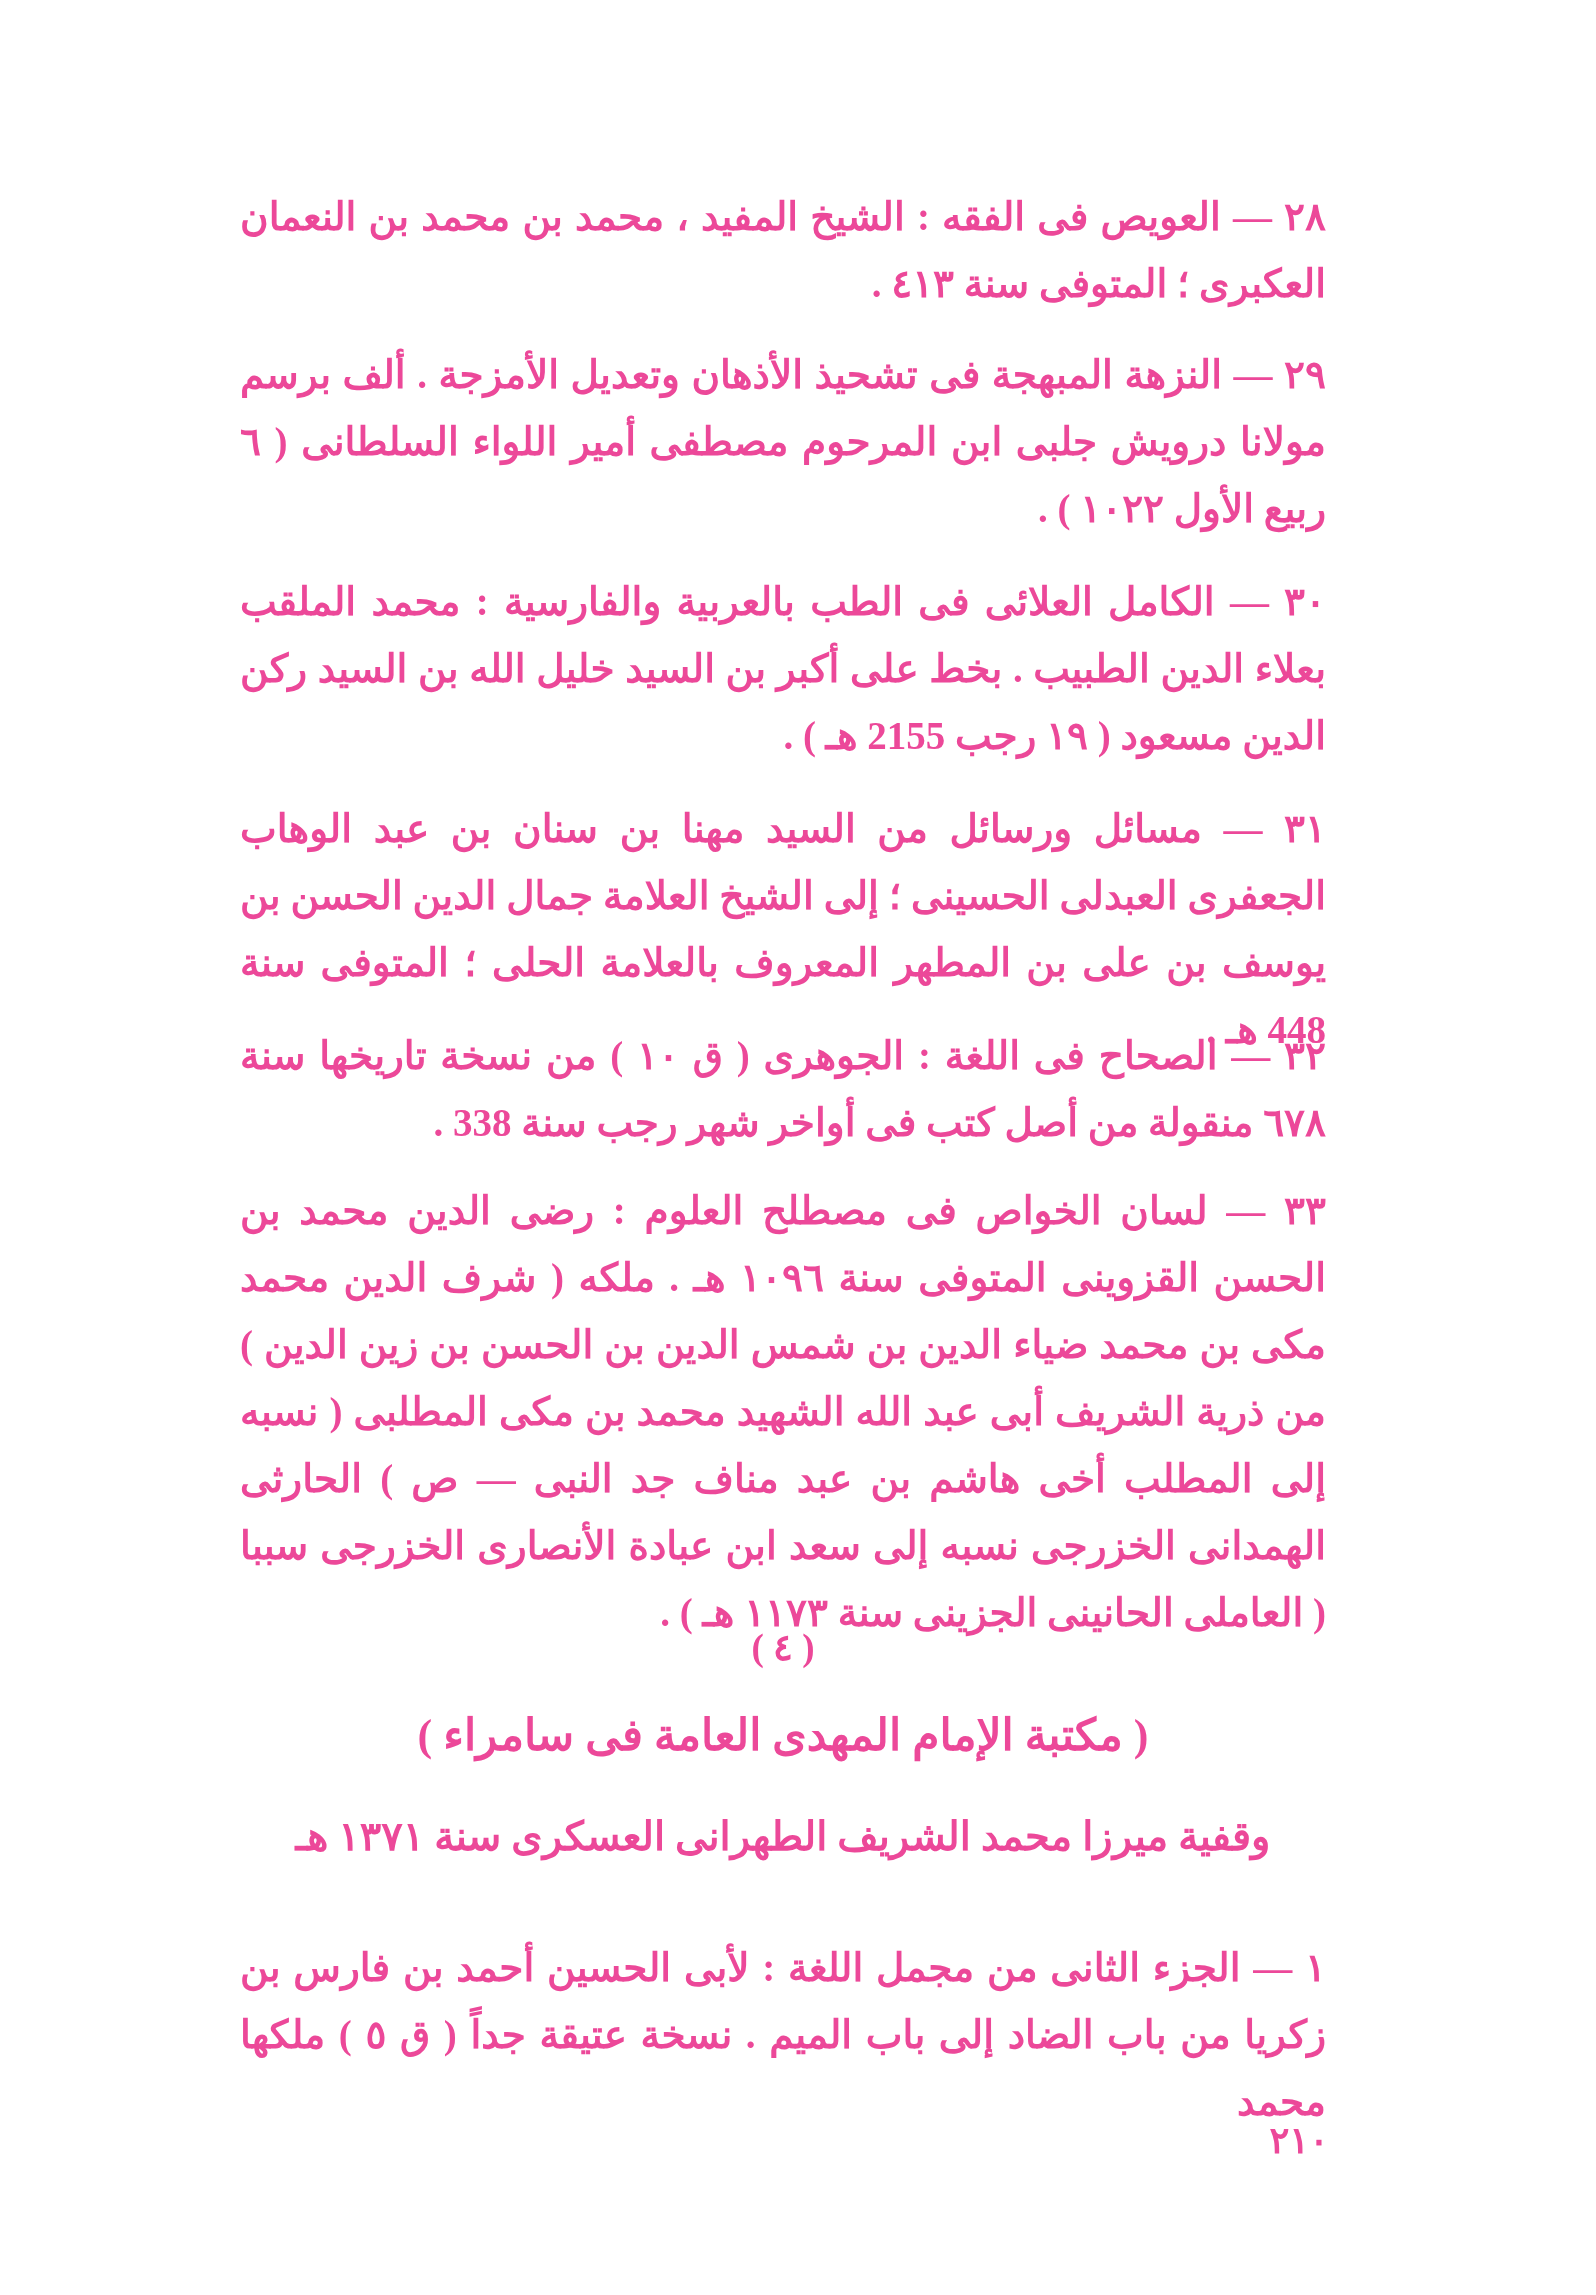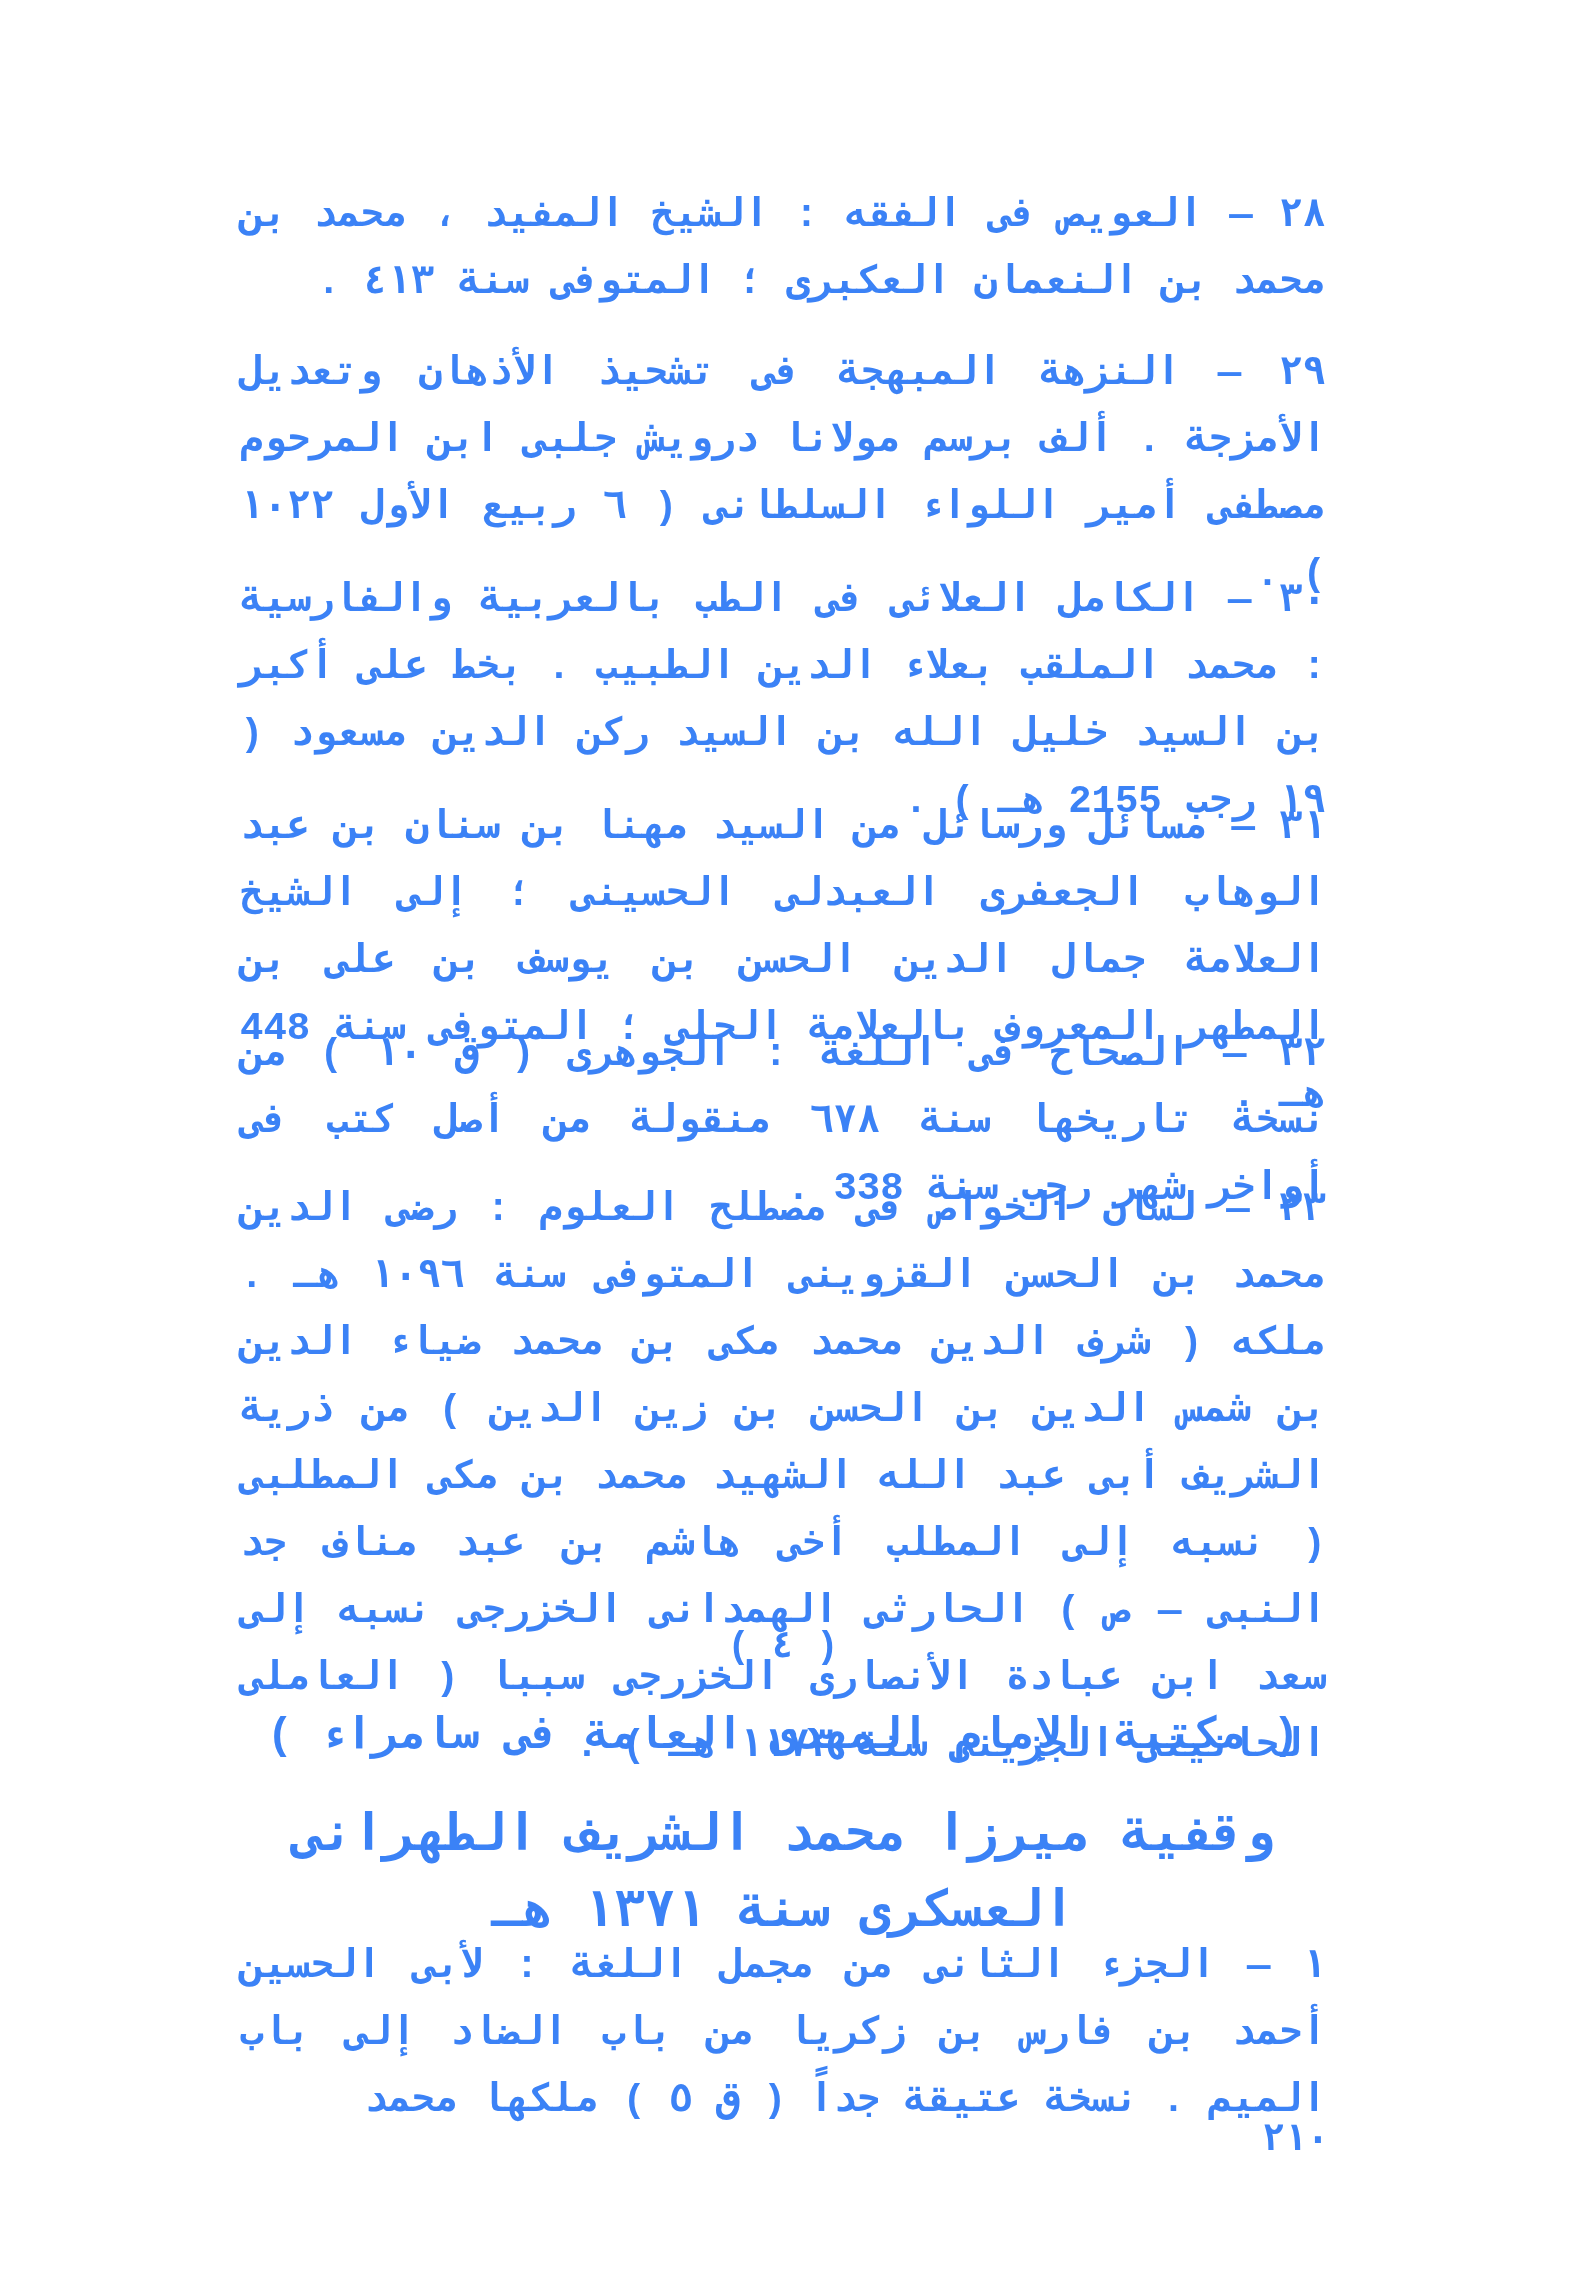--- a/index.html
+++ b/index.html
@@ -1,34 +1,34 @@
 <!DOCTYPE html>
 <html style="font-size:13.5px"><head>
 <meta charset="utf-8">
 <style>
   html, body { margin: 0; padding: 0; background: #ffffff; }
   body { width: 1597px; height: 2295px; position: relative; overflow: hidden; }
   .page {
     position: absolute; left: 0; top: 0; width: 1597px; height: 2295px;
-    background: #ffffff; color: #3b82f6;
-    font-family: Liberation Mono, monospace;
+    background: #ffffff; color: #ec4899;
+    font-family: Liberation Serif, serif;
   }
   .text-block {
     position: absolute; left: 240px; width: 1086px;
     direction: rtl; text-align: justify; text-align-last: right;
     font-size: 39px; line-height: 67px; font-weight: bold;
   }
   .entry { margin: 0; }
   .heading {
     position: absolute; left: 240px; width: 1086px; direction: rtl;
     text-align: center; font-weight: bold; margin: 0;
   }
   .section-number { top: 1614px; font-size: 37px; line-height: 67px; }
   .section-title { top: 1690px; font-size: 44px; line-height: 92px; }
-  .section-subtitle { top: 1799px; font-size: 51px; line-height: 76px; }
+  .section-subtitle { top: 1799px; font-size: 40px; line-height: 76px; }
   .page-number {
     position: absolute; top: 2111px; left: 1194px; width: 135px;
     text-align: right; direction: rtl; font-size: 37px; font-weight: bold; line-height: 59px;
   }
 </style>
 </head>
 <body>
 
 <div class="page">
 

